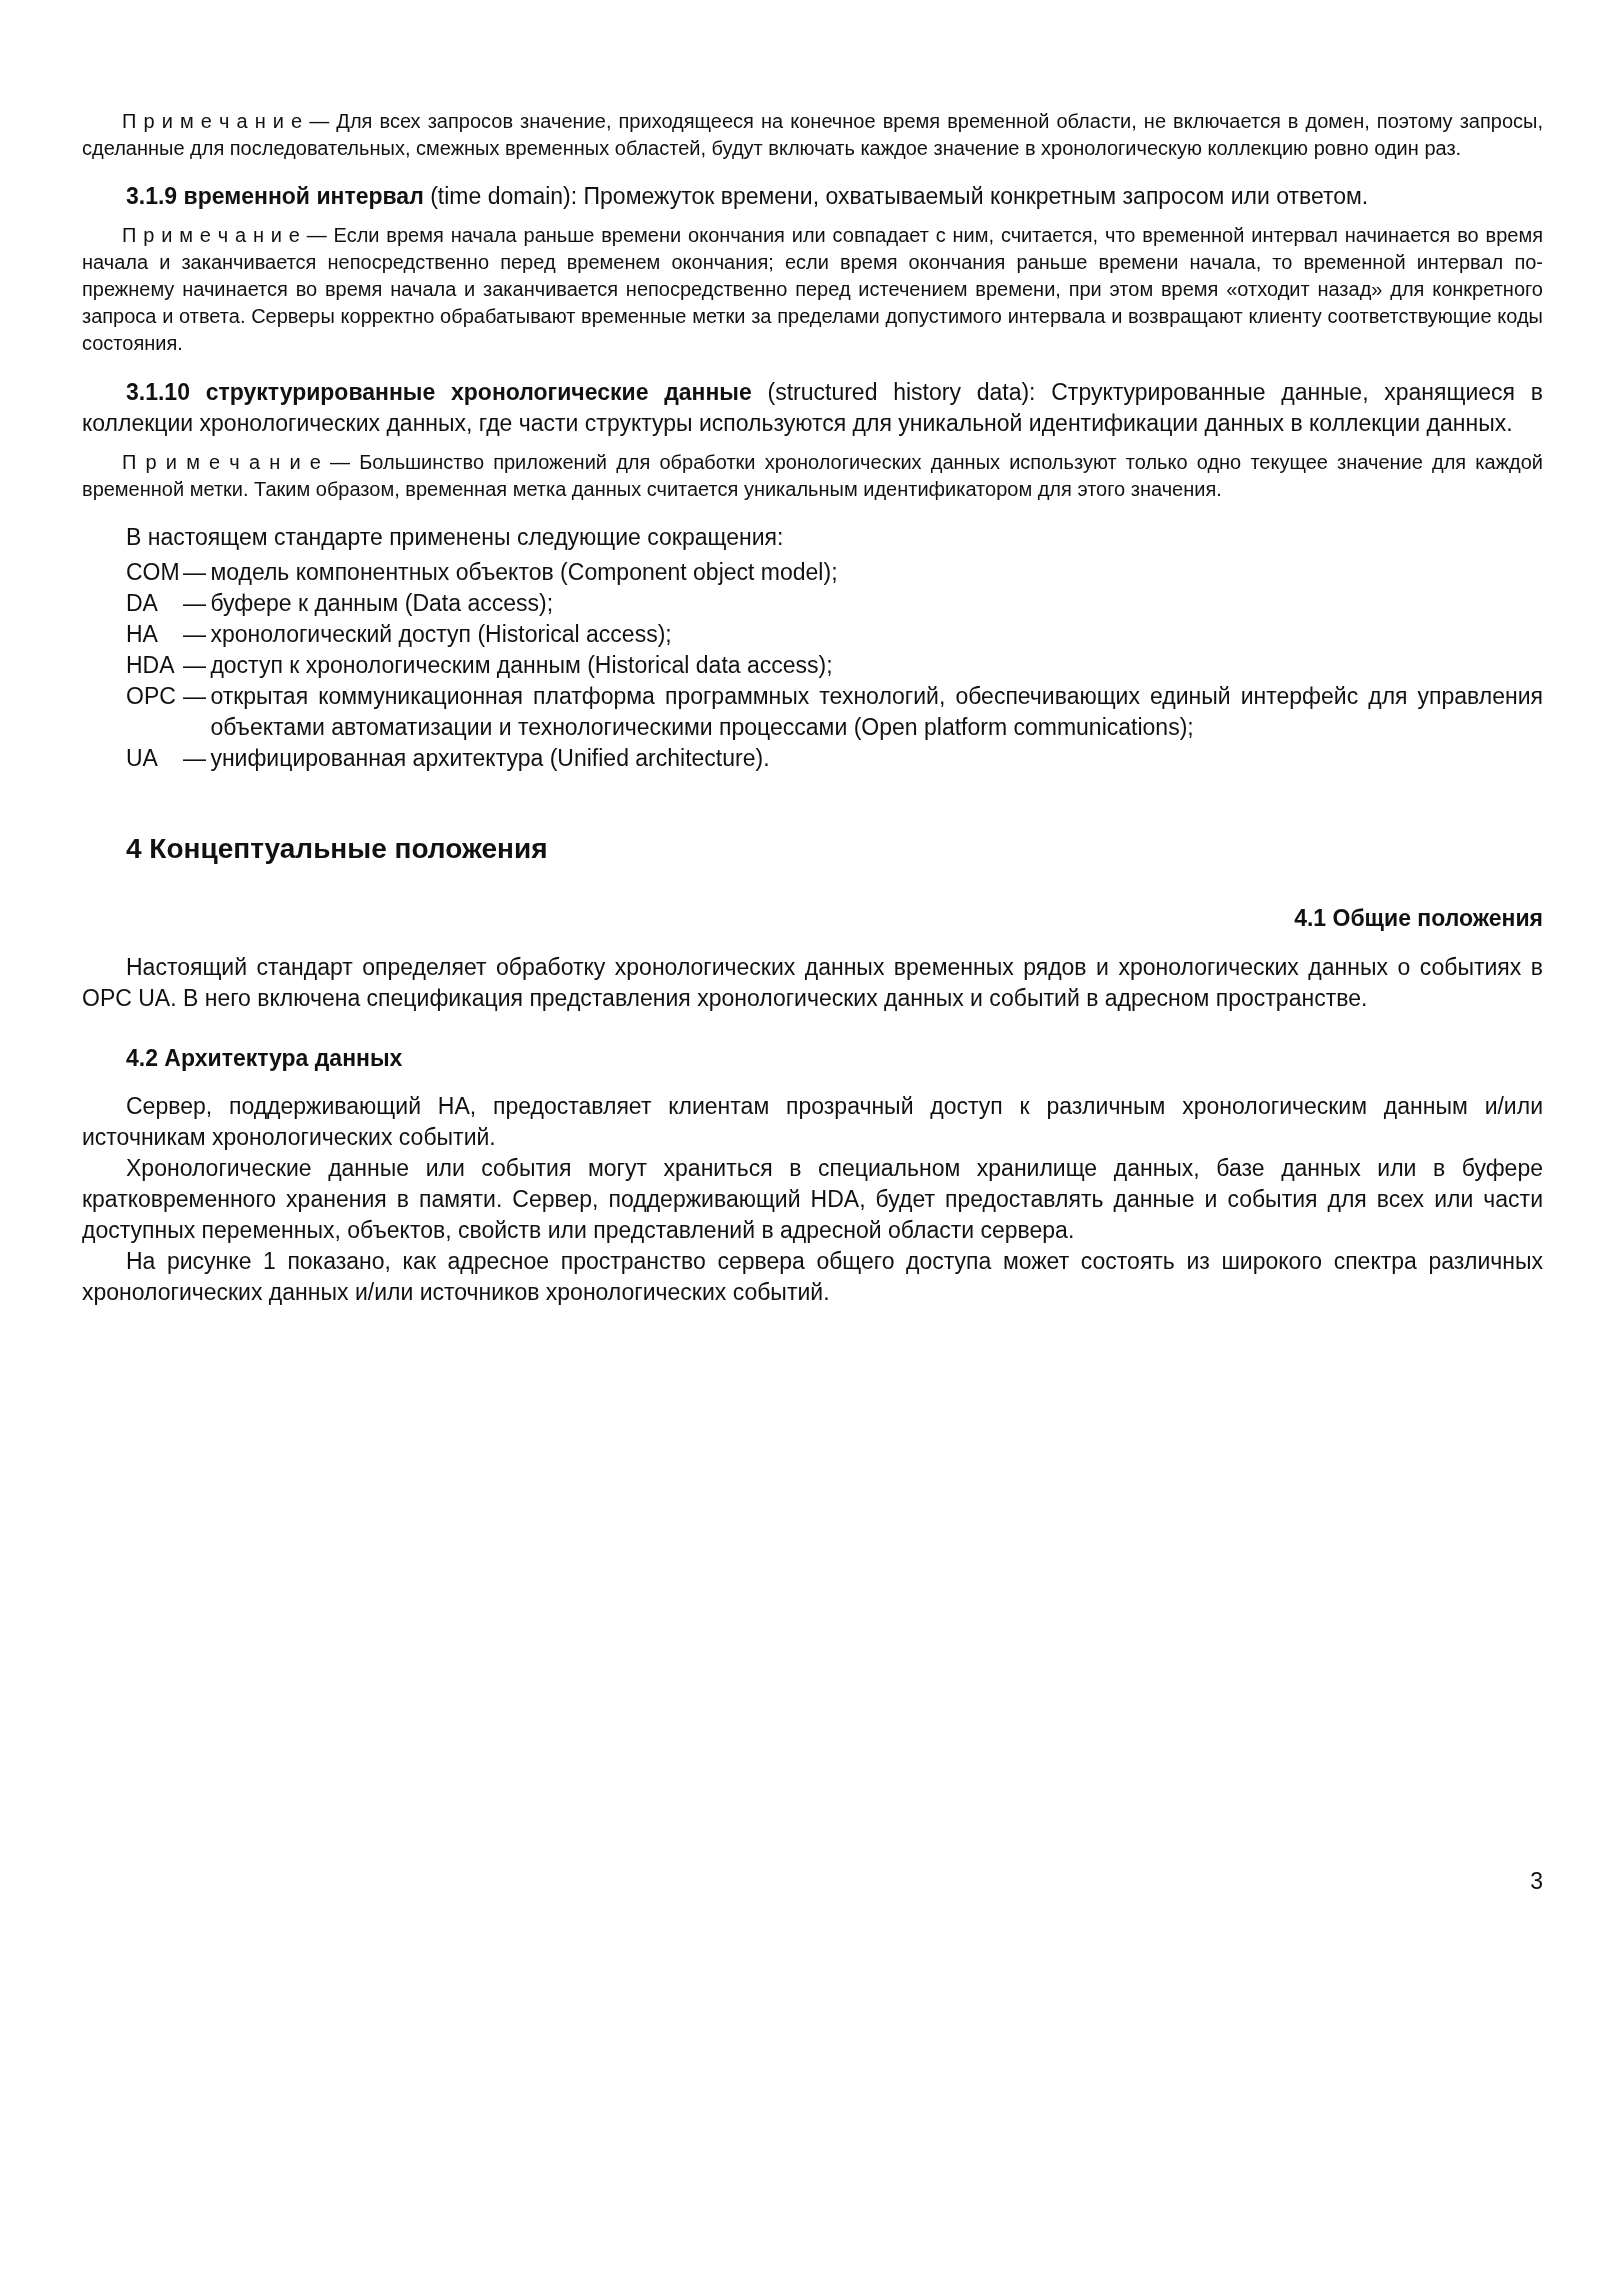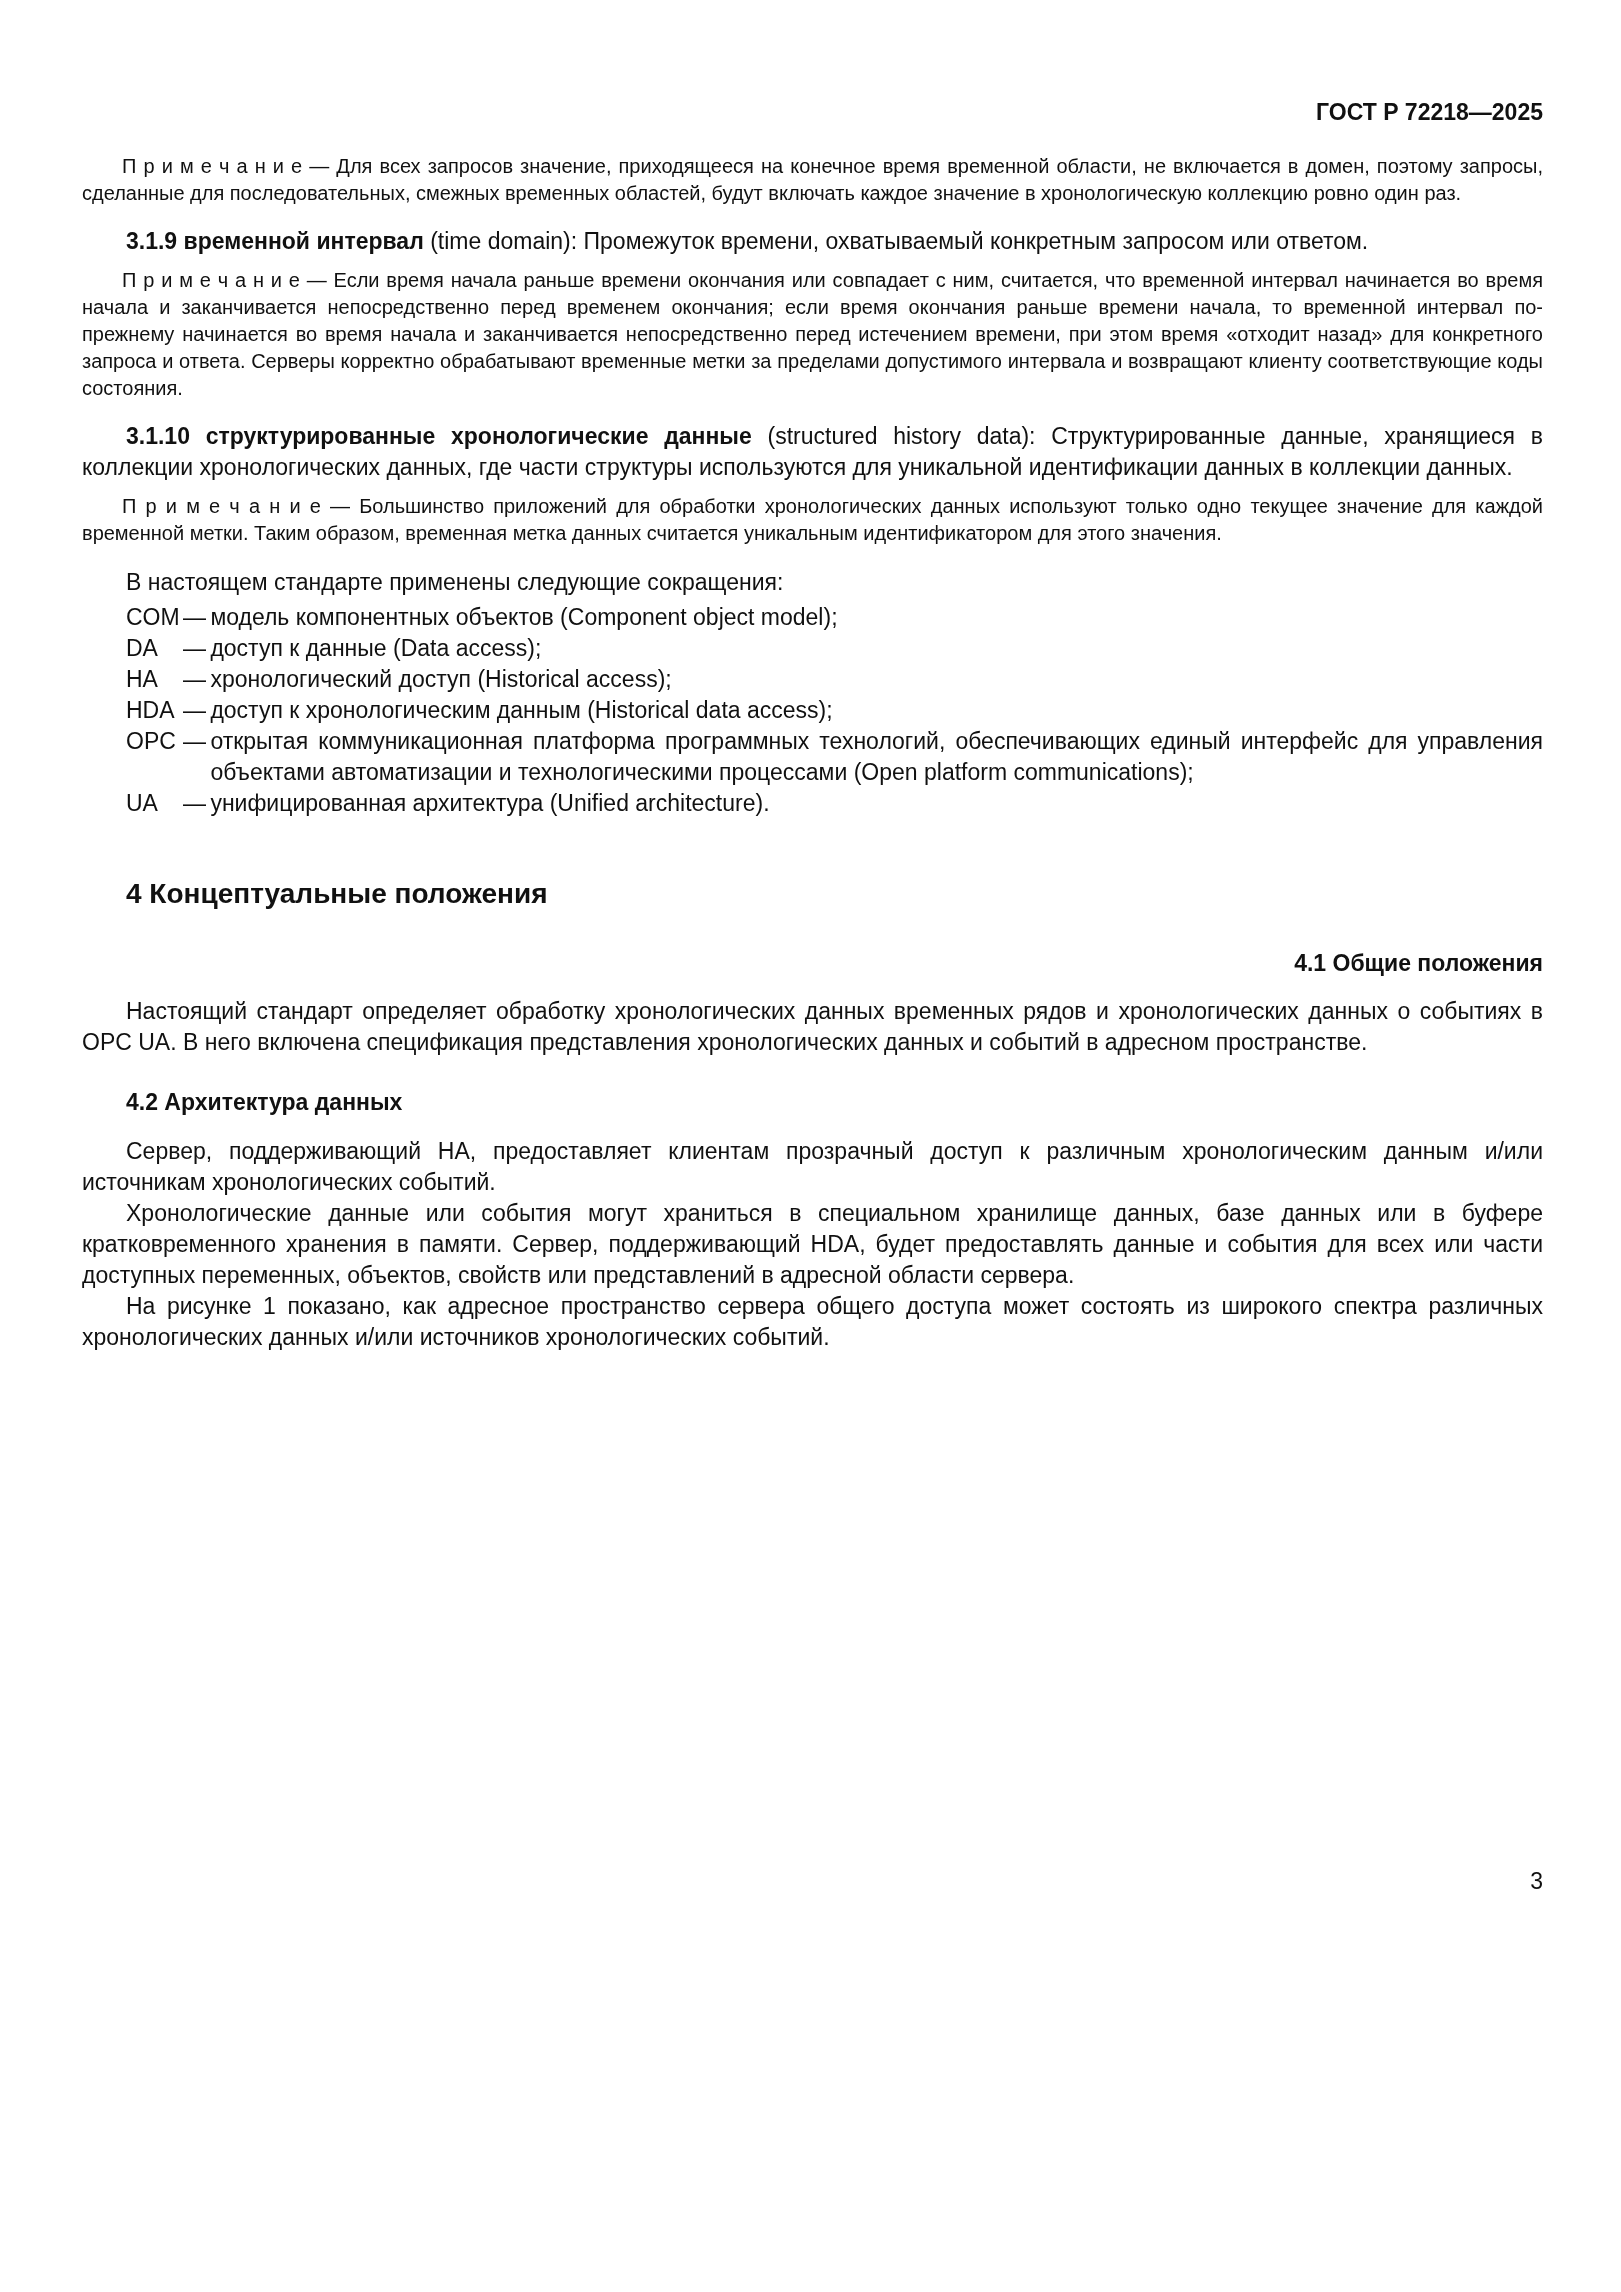--- a/index.html
+++ b/index.html
@@ -74,42 +74,41 @@
     line-height: 29px;
   }
   b { font-weight: bold; }
 </style>
 </head>
 <body>
 
 <div class="page">
   <div class="content">
 
-    <div class="doc-header">ГОСТ Р 72218—2025</div>
 
     <p class="note">П р и м е ч а н и е  —  Для всех запросов значение, приходящееся на конечное время временной области, не включается в домен, поэтому запросы, сделанные для последовательных, смежных временных областей, будут включать каждое значение в хронологическую коллекцию ровно один раз.</p>
 
     <p class="para term-para"><b>3.1.9</b> <b>временной интервал</b> <span>(time domain): Промежуток времени, охватываемый конкретным запросом или ответом.</span></p>
     <p class="note">П р и м е ч а н и е  —  Если время начала раньше времени окончания или совпадает с ним, считается, что временной интервал начинается во время начала и заканчивается непосредственно перед временем окончания; если время окончания раньше времени начала, то временной интервал по-прежнему начинается во время начала и заканчивается непосредственно перед истечением времени, при этом время «отходит назад» для конкретного запроса и ответа. Серверы корректно обрабатывают временные метки за пределами допустимого интервала и возвращают клиенту соответствующие коды состояния.</p>
 
     <p class="para term-para"><b>3.1.10</b> <b>структурированные хронологические данные</b> <span>(structured history data): Структурированные данные, хранящиеся в коллекции хронологических данных, где части структуры используются для уникальной идентификации данных в коллекции данных.</span></p>
     <p class="note">П р и м е ч а н и е  —  Большинство приложений для обработки хронологических данных используют только одно текущее значение для каждой временной метки. Таким образом, временная метка данных считается уникальным идентификатором для этого значения.</p>
 
     <p class="para">В настоящем стандарте применены следующие сокращения:</p>
 
     <div class="abbr-list">
       <div class="abbr-row">
         <span class="abbr-key">COM</span>
         <span class="abbr-dash">—</span>
         <span class="abbr-def">модель компонентных объектов (Component object model);</span>
       </div>
       <div class="abbr-row">
         <span class="abbr-key">DA</span>
         <span class="abbr-dash">—</span>
-        <span class="abbr-def">доступ к данные (Data access);</span>
+        <span class="abbr-def">буфере к данным (Data access);</span>
       </div>
       <div class="abbr-row">
         <span class="abbr-key">HA</span>
         <span class="abbr-dash">—</span>
         <span class="abbr-def">хронологический доступ (Historical access);</span>
       </div>
       <div class="abbr-row">
         <span class="abbr-key">HDA</span>
         <span class="abbr-dash">—</span>
         <span class="abbr-def">доступ к хронологическим данным (Historical data access);</span>

